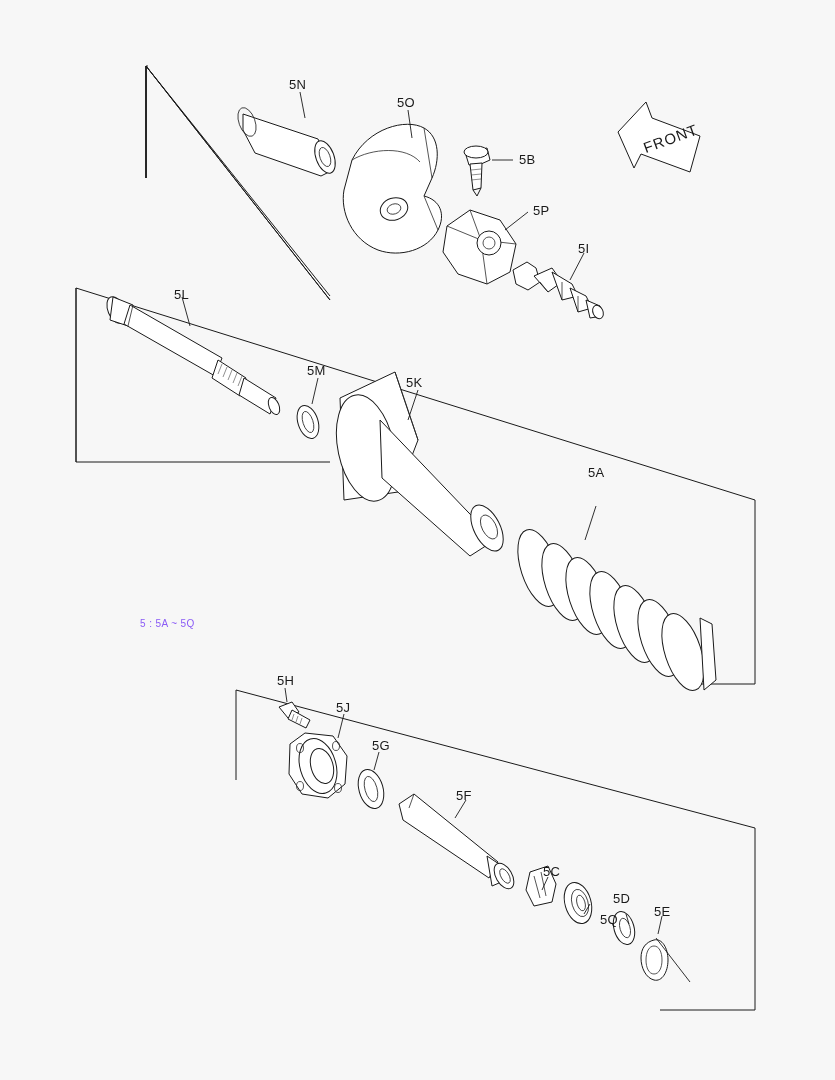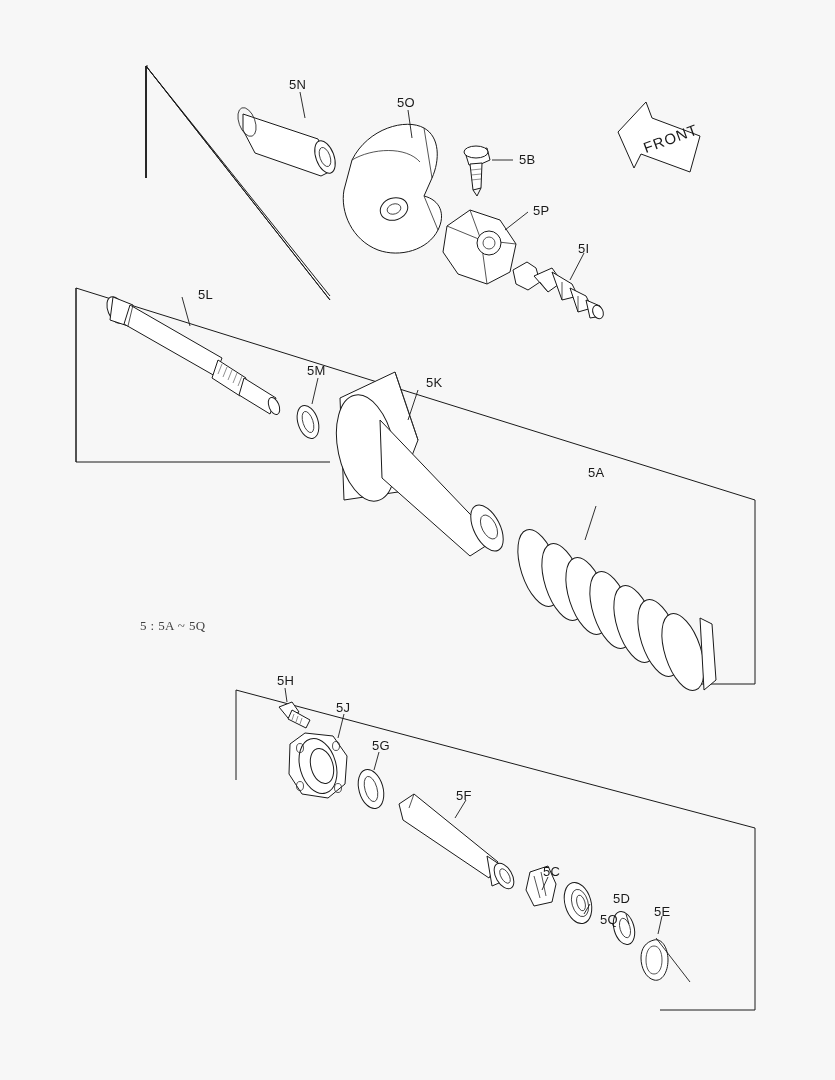--- a/index.html
+++ b/index.html
@@ -25,23 +25,23 @@
   .lbl {
     position: absolute;
     font-family: "Liberation Sans", sans-serif;
     font-size: 13px;
     color: #1a1a1a;
     white-space: nowrap;
     letter-spacing: 0.2px;
   }
   .lbl-note {
     position: absolute;
-    font-family: Liberation Serif, serif;
-    font-size: 13px;
-    color: #404040;
+    font-family: Liberation Sans, sans-serif;
+    font-size: 10px;
+    color: #8b5cf6;
     white-space: nowrap;
     letter-spacing: 0.4px;
   }
   .front-text {
     position: absolute;
     font-family: "Liberation Sans", sans-serif;
     font-size: 15px;
     color: #1a1a1a;
     letter-spacing: 1px;
     transform: rotate(-20deg);
@@ -276,23 +276,23 @@
     </g>
     <path class="lead" d="M662,916 L658,934"></path>
 
   </svg>
 
   <div class="lbl" style="left:289px; top:77px;">5N</div>
   <div class="lbl" style="left:397px; top:95px;">5O</div>
   <div class="lbl" style="left:519px; top:152px;">5B</div>
   <div class="lbl" style="left:533px; top:203px;">5P</div>
   <div class="lbl" style="left:578px; top:241px;text-align:right;">5I</div>
-  <div class="lbl" style="left:174px; top:287px;margin-left:24px;">5L</div>
+  <div class="lbl" style="left:174px; top:287px;">5L</div>
   <div class="lbl" style="left:307px; top:363px;">5M</div>
-  <div class="lbl" style="left:426px; top:375px;">5K</div>
+  <div class="lbl" style="left:406px; top:375px;">5K</div>
   <div class="lbl" style="left:588px; top:465px;">5A</div>
   <div class="lbl" style="left:277px; top:673px;">5H</div>
   <div class="lbl" style="left:336px; top:700px;">5J</div>
   <div class="lbl" style="left:372px; top:738px;">5G</div>
   <div class="lbl" style="left:456px; top:788px;">5F</div>
   <div class="lbl" style="left:543px; top:864px;">5C</div>
   <div class="lbl" style="left:585px; top:891px;padding-left:28px;">5D</div>
   <div class="lbl" style="left:600px; top:912px;">5Q</div>
   <div class="lbl" style="left:654px; top:904px;">5E</div>
 

